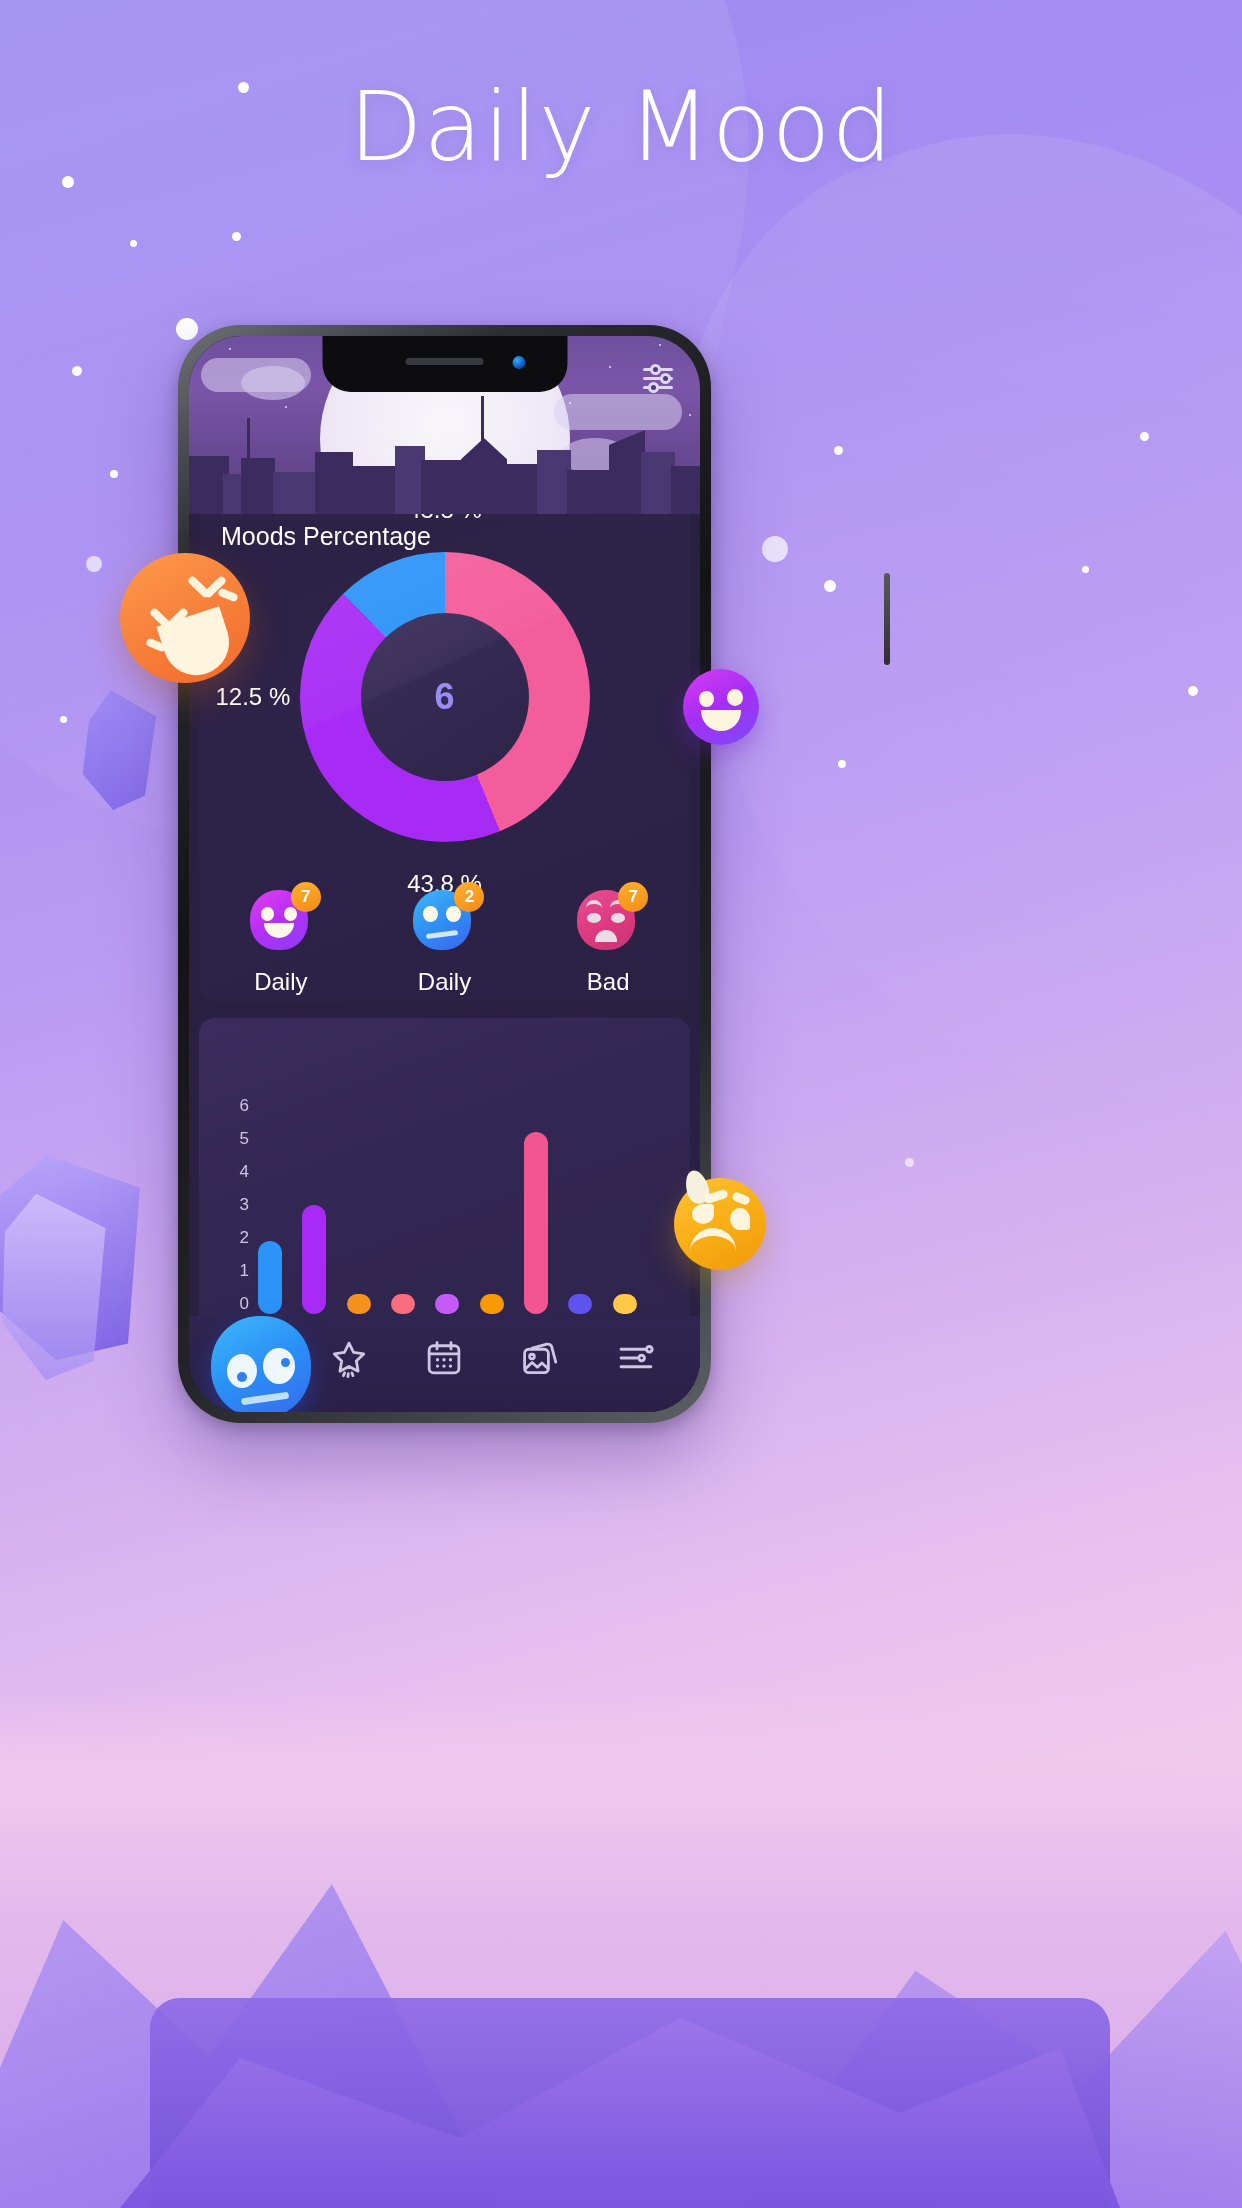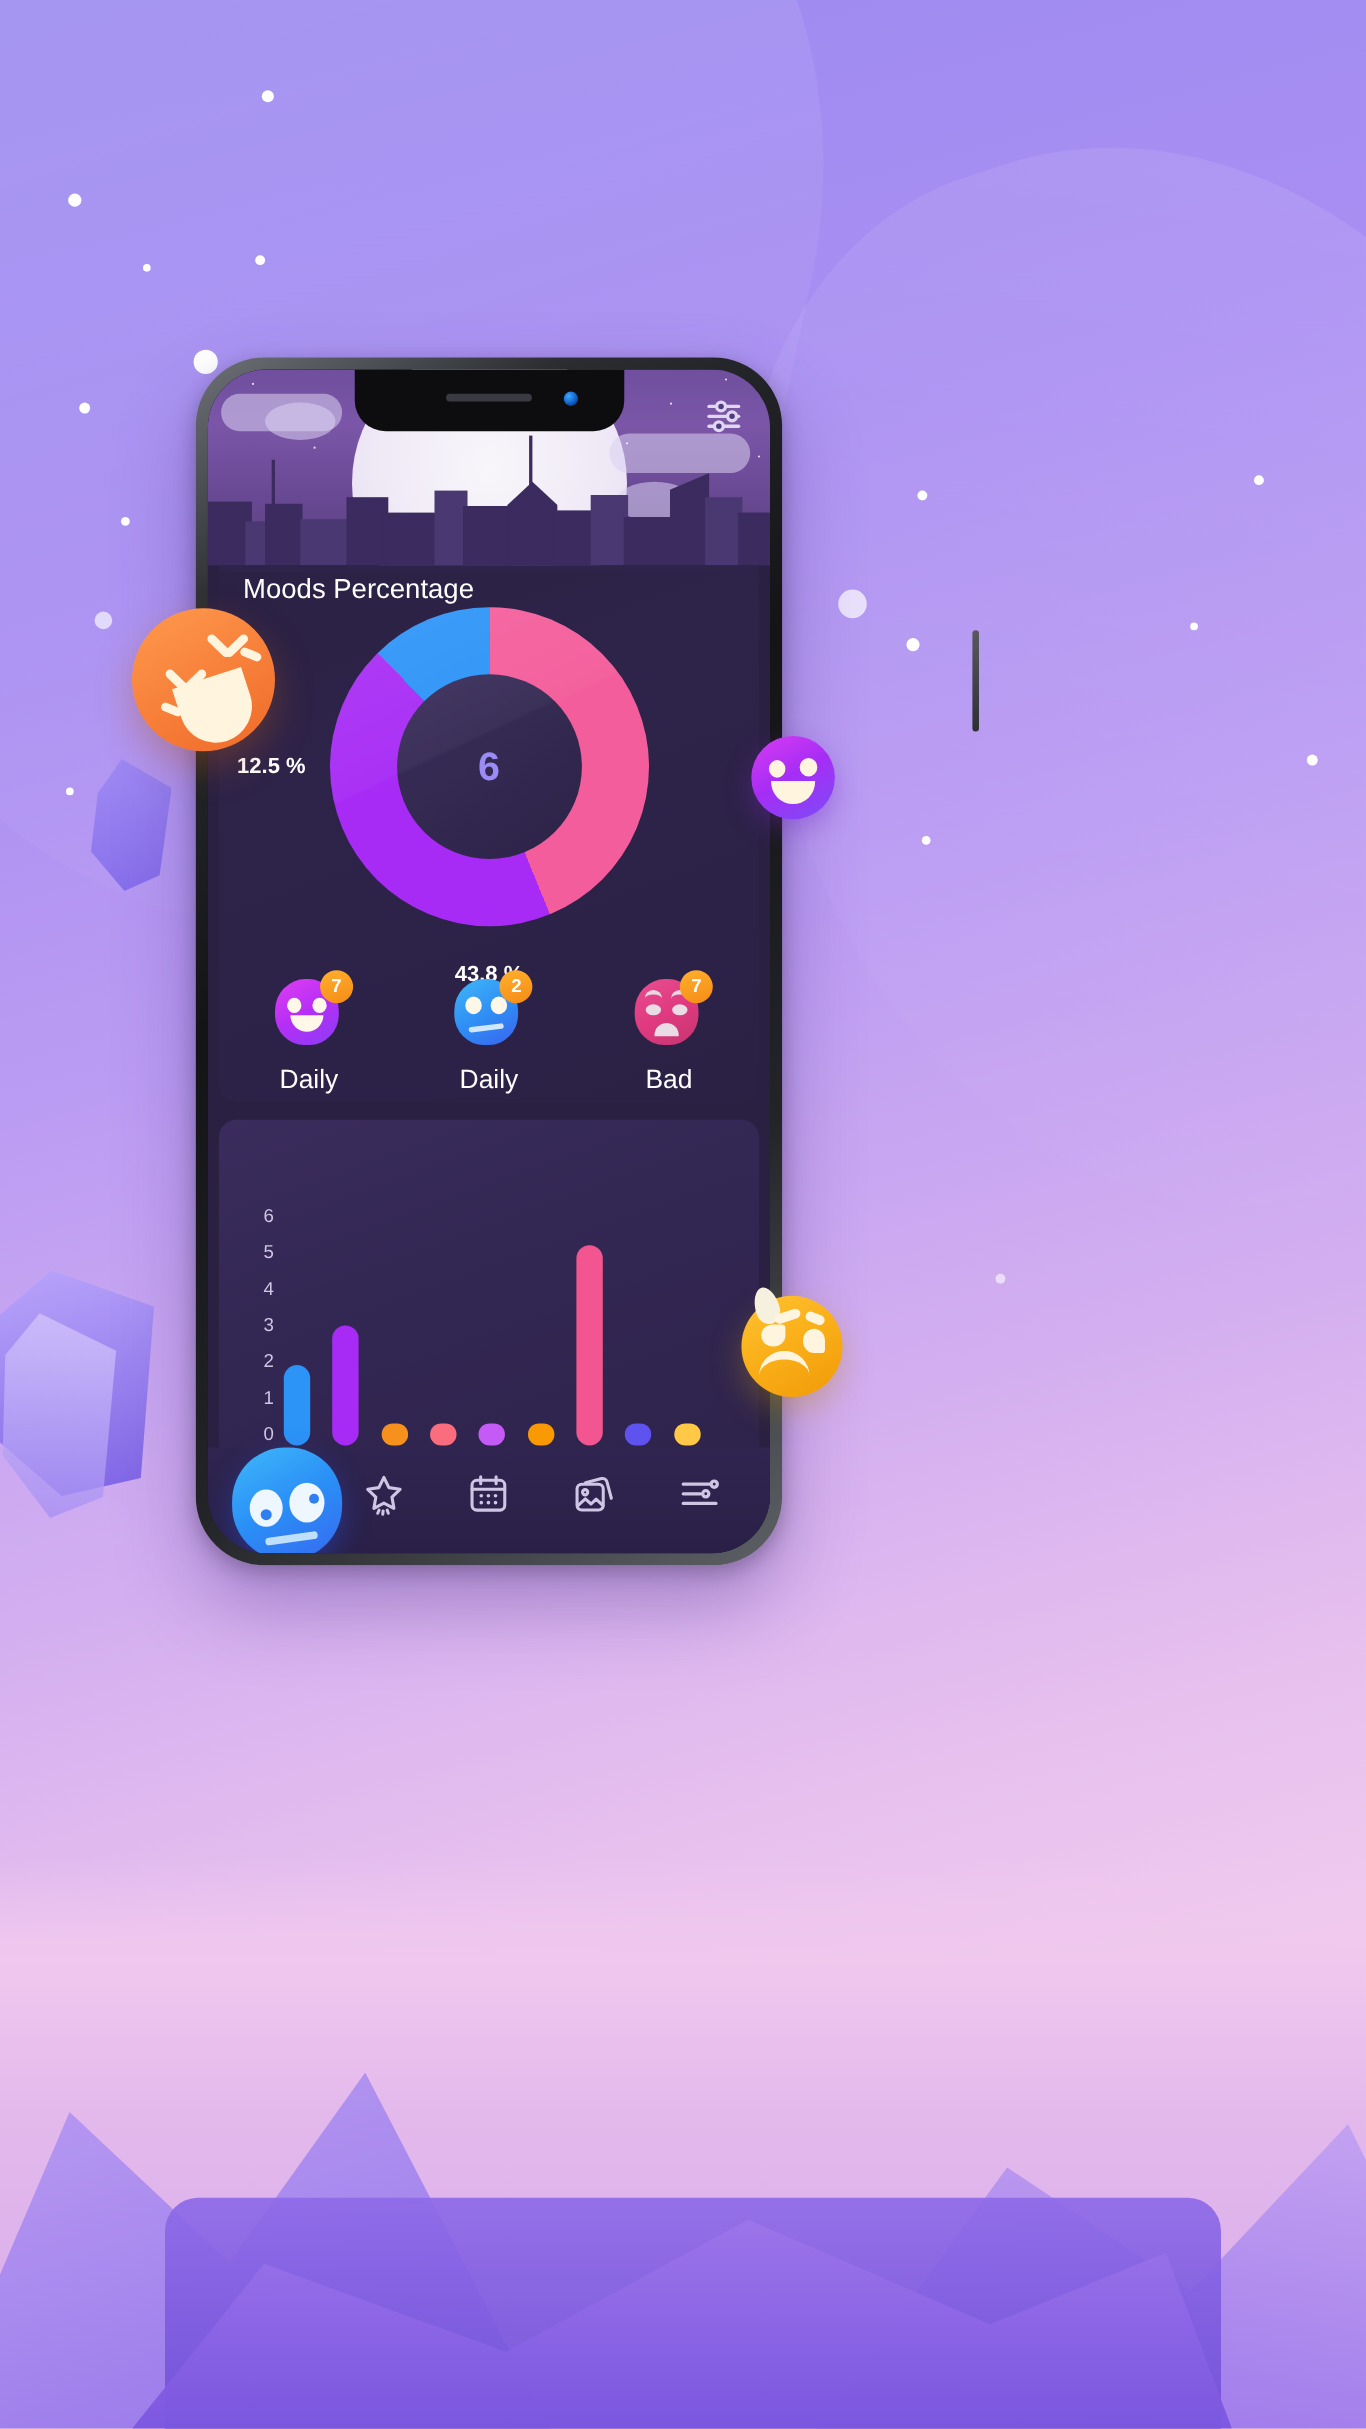--- a/index.html
+++ b/index.html
@@ -258,21 +258,21 @@
   }
   .donut-sheen{
     position:absolute; inset:0; border-radius:50%;
     background: linear-gradient(155deg, rgba(255,255,255,.09) 0%, rgba(255,255,255,.03) 42%, rgba(255,255,255,0) 43%);
     pointer-events:none;
   }
   .donut-center {
     position:absolute; left:50%; top:50%; transform:translate(-50%,-50%);
     color:#9b8bf5; font-size:36px; font-weight:700; z-index:3;
   }
-  .slice-lbl { position:absolute; color:#fff; font-size:20px; font-weight:700; white-space:nowrap; }
+  .slice-lbl { position:absolute; color:#fff; font-size:24px; font-weight:400; white-space:nowrap; }
   .lbl-top  { top:-56px; left:50%; transform:translateX(-50%); }
   .lbl-bot  { bottom:-56px; left:50%; transform:translateX(-50%); }
   .lbl-left { left:-84px; top:50%; transform:translateY(-50%); }
 
   
   .legend {
     position:absolute; left:0; right:0; top:488px;
     display:flex; justify-content:space-around; align-items:flex-start;
   }
   .legend-item { display:flex; flex-direction:column; align-items:center; width:120px; }
@@ -387,20 +387,21 @@
   <div class="mtn mtn-a"></div>
   <div class="mtn mtn-b"></div>
   <div class="plateau"></div>
   <div class="mtn mtn-c"></div>
 
   <div class="crystal crystal-left-big"></div>
   <div class="crystal crystal-left-big2"></div>
 </div>
 
 <div class="headline">
+  <span>Daily Mood</span>
 </div>
 
 <div class="phone">
   <div class="btn-side btn-mute"></div>
   <div class="btn-side btn-vup"></div>
   <div class="btn-side btn-vdn"></div>
   <div class="btn-side btn-pwr"></div>
 
   <div class="phone-inner">
 

